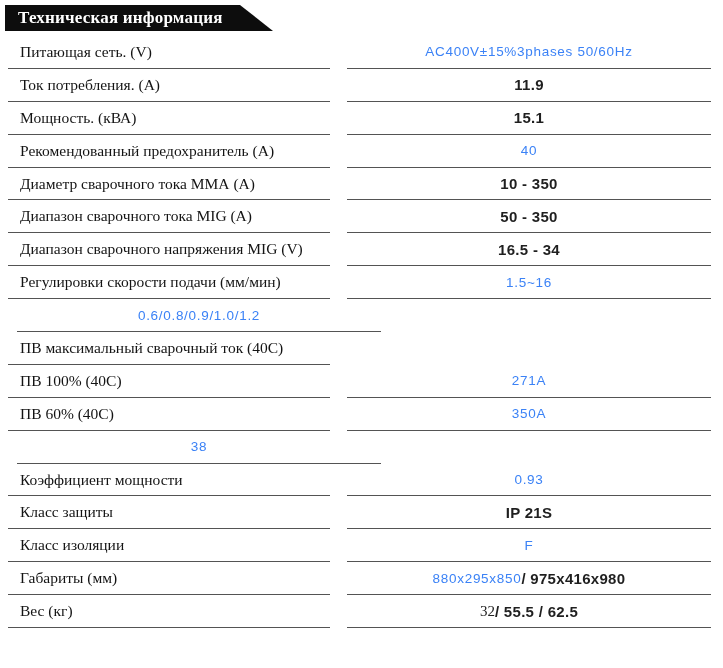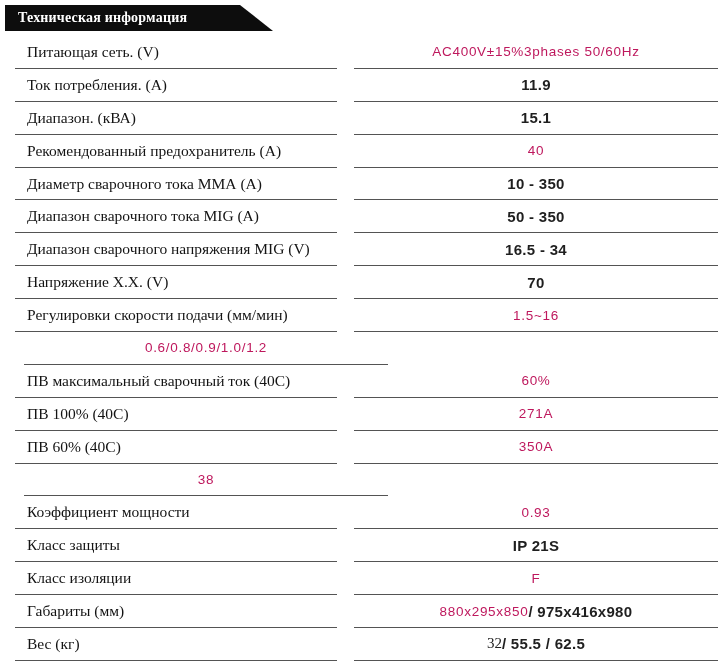--- a/index.html
+++ b/index.html
@@ -24,34 +24,33 @@
     background: #0d0d0d;
     clip-path: polygon(0 0, calc(100% - 33px) 0, 100% 100%, 0 100%);
     display: flex;
     align-items: center;
     box-sizing: border-box;
     padding-left: 13px;
   }
   .banner-title {
     color: #ffffff;
     font-weight: bold;
-    font-size: 14px;
+    font-size: 17px;
     letter-spacing: 0.2px;
     font-family: "Liberation Serif", serif;
   }
   .spec-table {
     position: absolute;
     left: 0;
     top: 36px;
     width: 723px;
   }
   .row {
     display: flex;
     height: 32.9px;
-    padding-left: 7px;
   }
   .cell {
     box-sizing: border-box;
     border-bottom: 1.6px solid #545454;
     display: flex;
     align-items: center;
   }
   .cell.label {
     margin-left: 8px;
     width: 322px;
@@ -61,21 +60,21 @@
     white-space: nowrap;
   }
   .cell.value {
     margin-left: 17px;
     width: 364px;
     justify-content: center;
     font-family: "Liberation Sans", sans-serif;
     white-space: nowrap;
   }
   .vp.plain {
-    color: #be185d;
+    color: #3b82f6;
     font-size: 13.5px;
     letter-spacing: 0.7px;
     font-weight: 400;
   }
   .vp.bold {
     color: #1f1f1f;
     font-size: 15px;
     letter-spacing: 0.3px;
     font-weight: 700;
   }
@@ -101,21 +100,21 @@
           <span class="vp plain">AC400V±15%3phases 50/60Hz</span>
         </div>
       </div>
       <div class="row">
         <div class="cell label">Ток потребления.  (А)</div>
         <div class="cell value">
           <span class="vp bold">11.9</span>
         </div>
       </div>
       <div class="row">
-        <div class="cell label">Диапазон. (кВА)</div>
+        <div class="cell label">Мощность. (кВА)</div>
         <div class="cell value">
           <span class="vp bold">15.1</span>
         </div>
       </div>
       <div class="row">
         <div class="cell label">Рекомендованный предохранитель (А)</div>
         <div class="cell value">
           <span class="vp plain">40</span>
         </div>
       </div>
@@ -131,41 +130,32 @@
           <span class="vp bold">50 - 350</span>
         </div>
       </div>
       <div class="row">
         <div class="cell label">Диапазон сварочного напряжения  MIG (V)</div>
         <div class="cell value">
           <span class="vp bold">16.5 - 34</span>
         </div>
       </div>
       <div class="row">
-        <div class="cell label">Напряжение Х.Х. (V)</div>
-        <div class="cell value">
-          <span class="vp bold">70</span>
-        </div>
-      </div>
-      <div class="row">
         <div class="cell label">Регулировки скорости подачи (мм/мин)</div>
         <div class="cell value">
           <span class="vp plain">1.5~16</span>
         </div>
       </div>
       <div class="row">
         <div class="cell value">
           <span class="vp plain">0.6/0.8/0.9/1.0/1.2</span>
         </div>
       </div>
       <div class="row">
         <div class="cell label">ПВ максимальный сварочный ток (40С)</div>
-        <div class="cell value">
-          <span class="vp plain">60%</span>
-        </div>
       </div>
       <div class="row">
         <div class="cell label">ПВ 100% (40С)</div>
         <div class="cell value">
           <span class="vp plain">271A</span>
         </div>
       </div>
       <div class="row">
         <div class="cell label">ПВ 60% (40С)</div>
         <div class="cell value">

